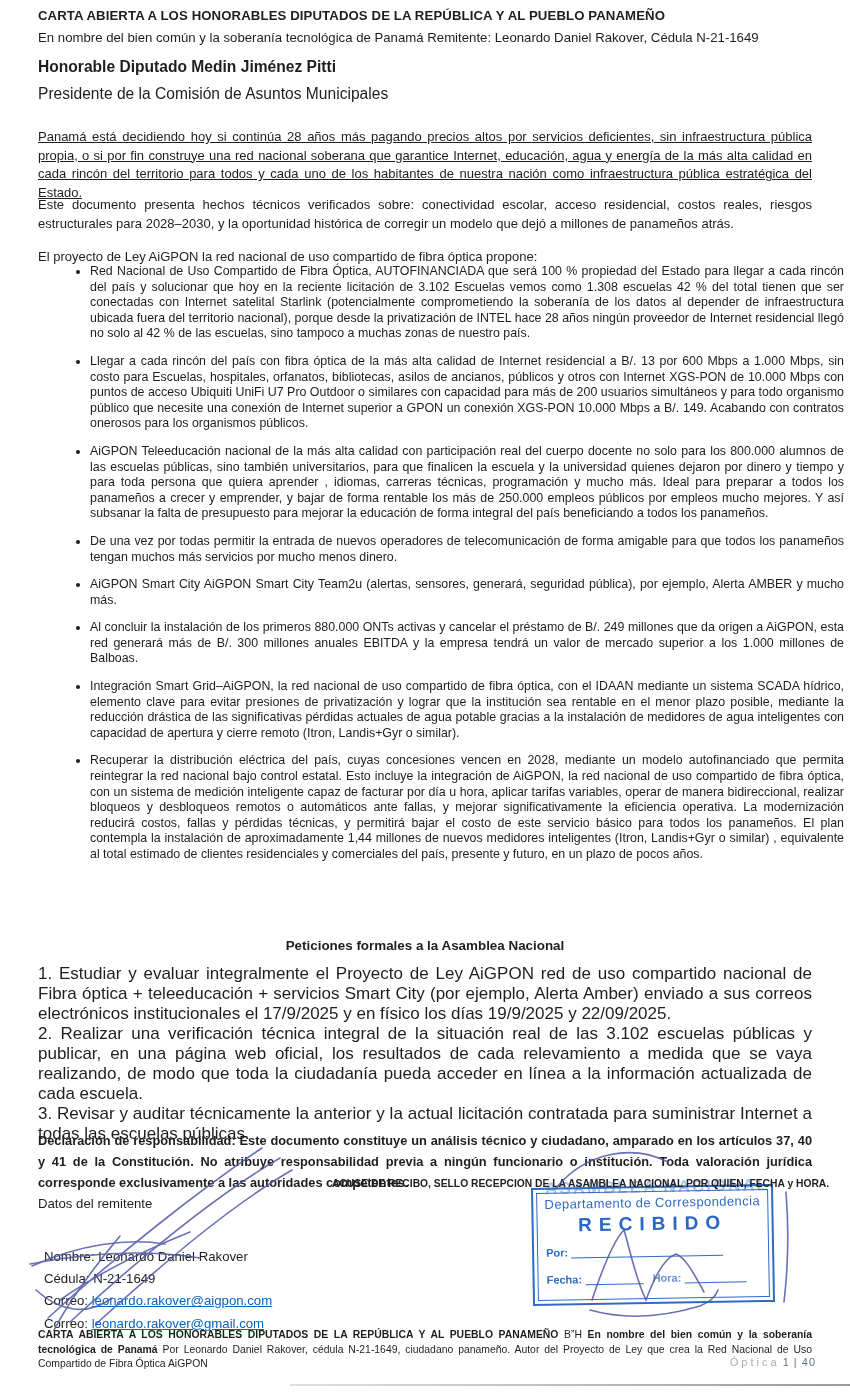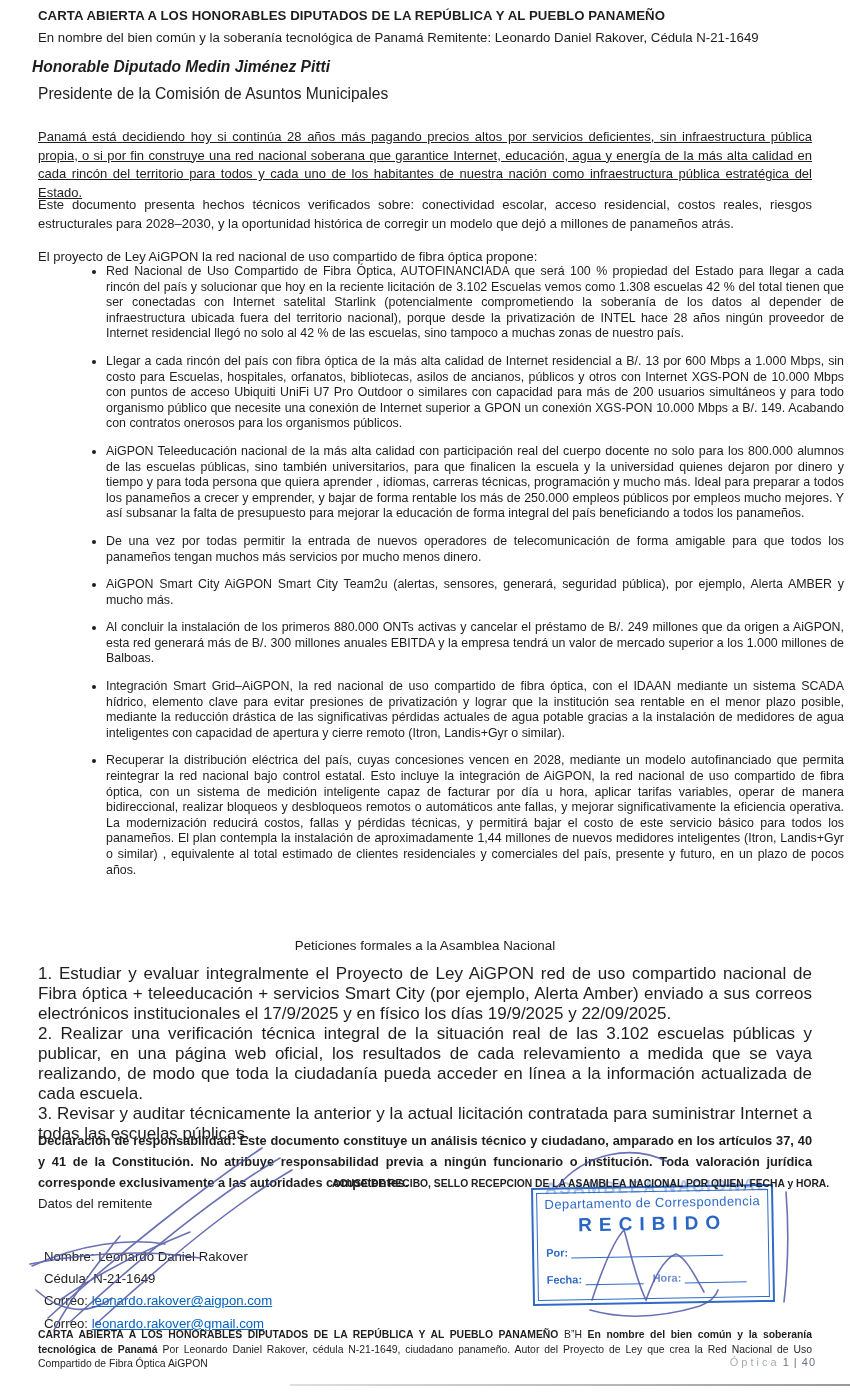--- a/index.html
+++ b/index.html
@@ -2,27 +2,27 @@
 <html><head>
 <meta charset="utf-8">
 <style>
   html,body{margin:0;padding:0;background:#ffffff;}
   #page{position:relative;width:850px;height:1397px;background:#fff;overflow:hidden;
         font-family:"Liberation Sans",sans-serif;color:#1e1e1e;}
   .abs{position:absolute;}
   .just{text-align:justify;}
   .doc-title{left:38px;top:8px;width:774px;font-size:13.2px;font-weight:bold;letter-spacing:.1px;}
   .doc-subtitle{left:38px;top:30px;width:774px;font-size:13.2px;}
-  .recipient-name{left:32px;top:58px;width:774px;font-size:15.6px;font-weight:bold;font-style:italic;}
+  .recipient-name{left:38px;top:58px;width:774px;font-size:15.6px;font-weight:bold;}
   .recipient-title{left:38px;top:85px;width:774px;font-size:15.6px;}
   .para{left:38px;width:774px;font-size:13px;line-height:18.6px;}
   .p1{top:128px;text-decoration:underline;} .p2{top:196px;} .p3{top:248px;}
   .bullets{left:58px;top:264px;width:754px;margin:0;padding:0 0 0 32px;}
-  .bullets li{font-size:12.4px;line-height:15.6px;text-align:justify;margin:0 0 12px 16px;}
-  .petitions-heading{left:38px;top:938px;width:774px;text-align:center;font-weight:normal;font-size:13.4px;}
+  .bullets li{font-size:12.4px;line-height:15.6px;text-align:justify;margin:0 0 12px 0;}
+  .petitions-heading{left:38px;top:938px;width:774px;text-align:center;font-weight:bold;font-size:13.4px;}
   .petitions{left:38px;top:964px;width:774px;font-size:17px;line-height:20px;}
   .petitions p{margin:0;text-align:justify;}
   .disclaimer{left:38px;top:1130px;width:774px;font-size:12.8px;line-height:21px;font-weight:bold;}
   .acuse{left:332px;top:1178px;width:488px;font-size:10.3px;font-weight:bold;white-space:nowrap;z-index:3;}
   .datos-label{left:38px;top:1196px;font-size:13.2px;}
   .sender{left:44px;top:1246px;width:420px;font-size:13.2px;line-height:22.2px;}
   .sender .row{display:block;}
   .email-link{color:#0563c1;text-decoration:underline;cursor:pointer;}
   
   .stamp{left:532px;top:1186px;width:238px;height:114px;border:2px solid #2e6ac6;

